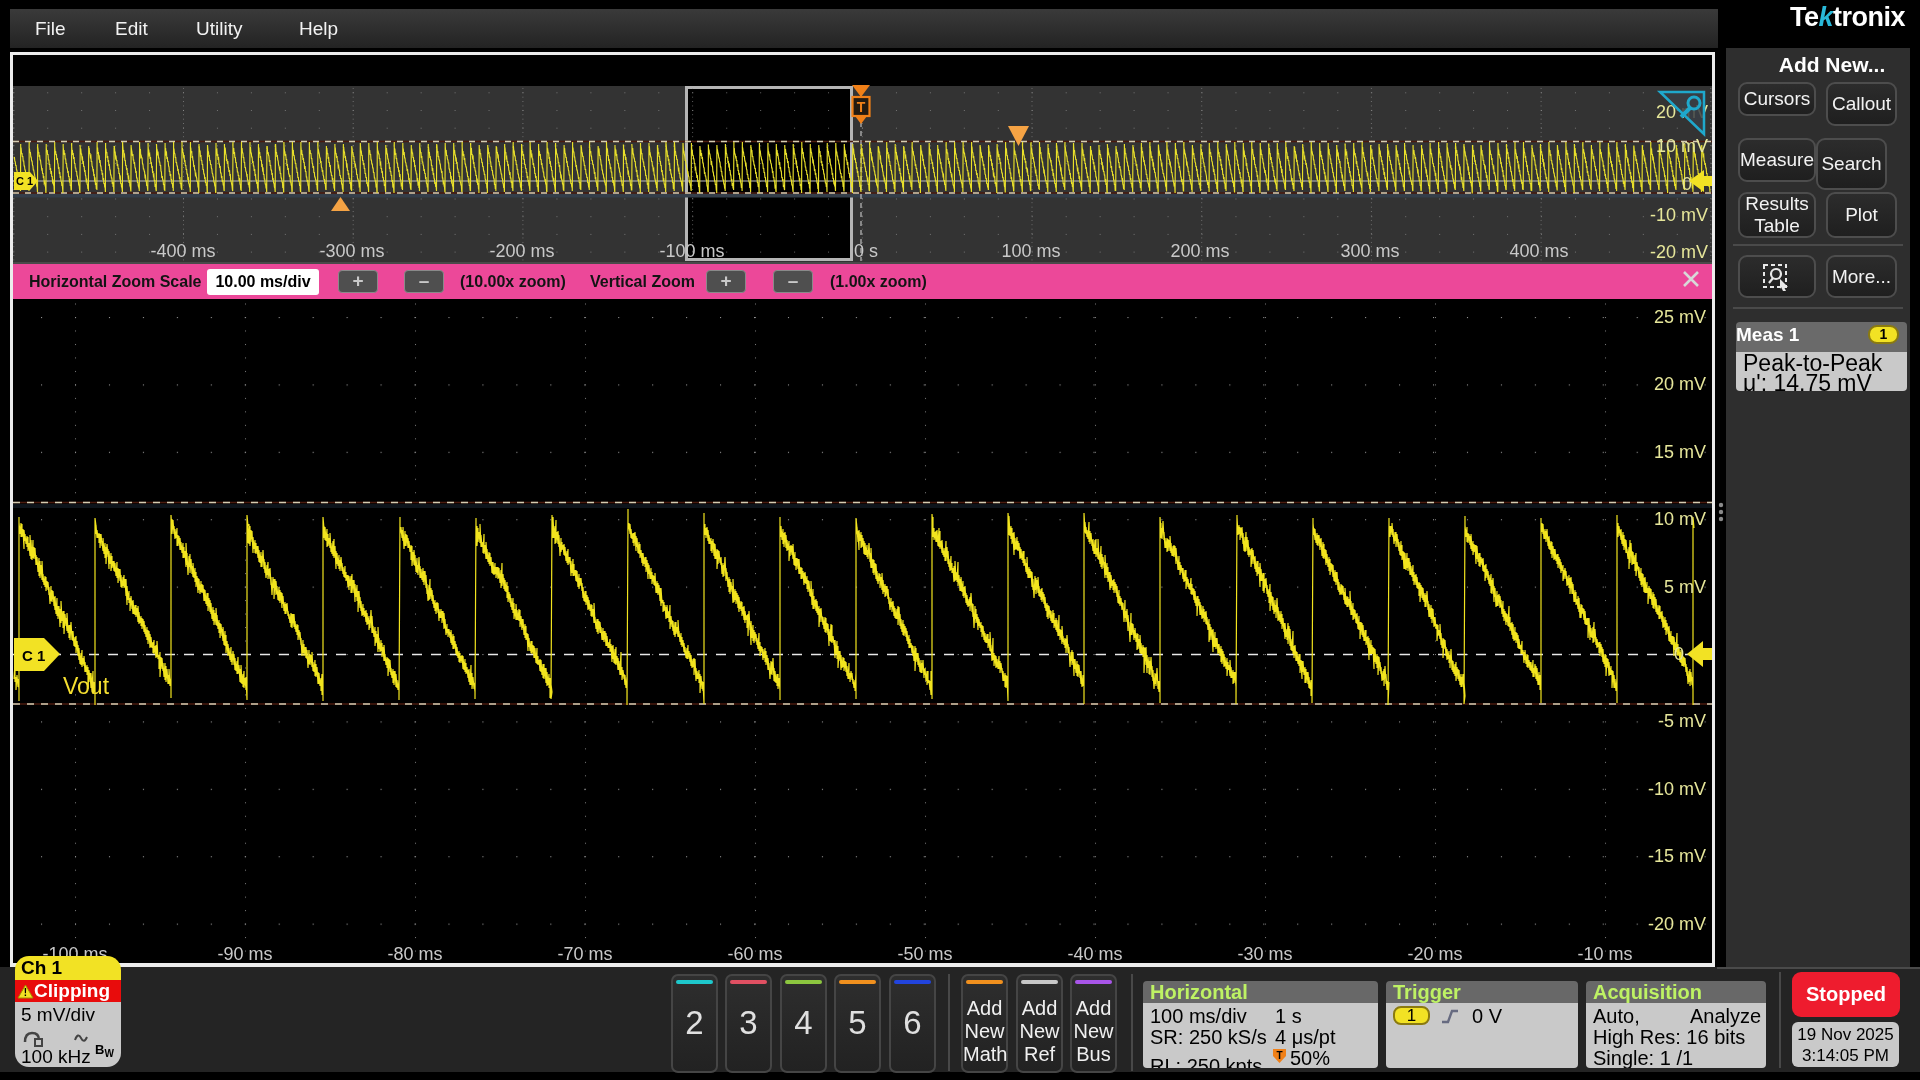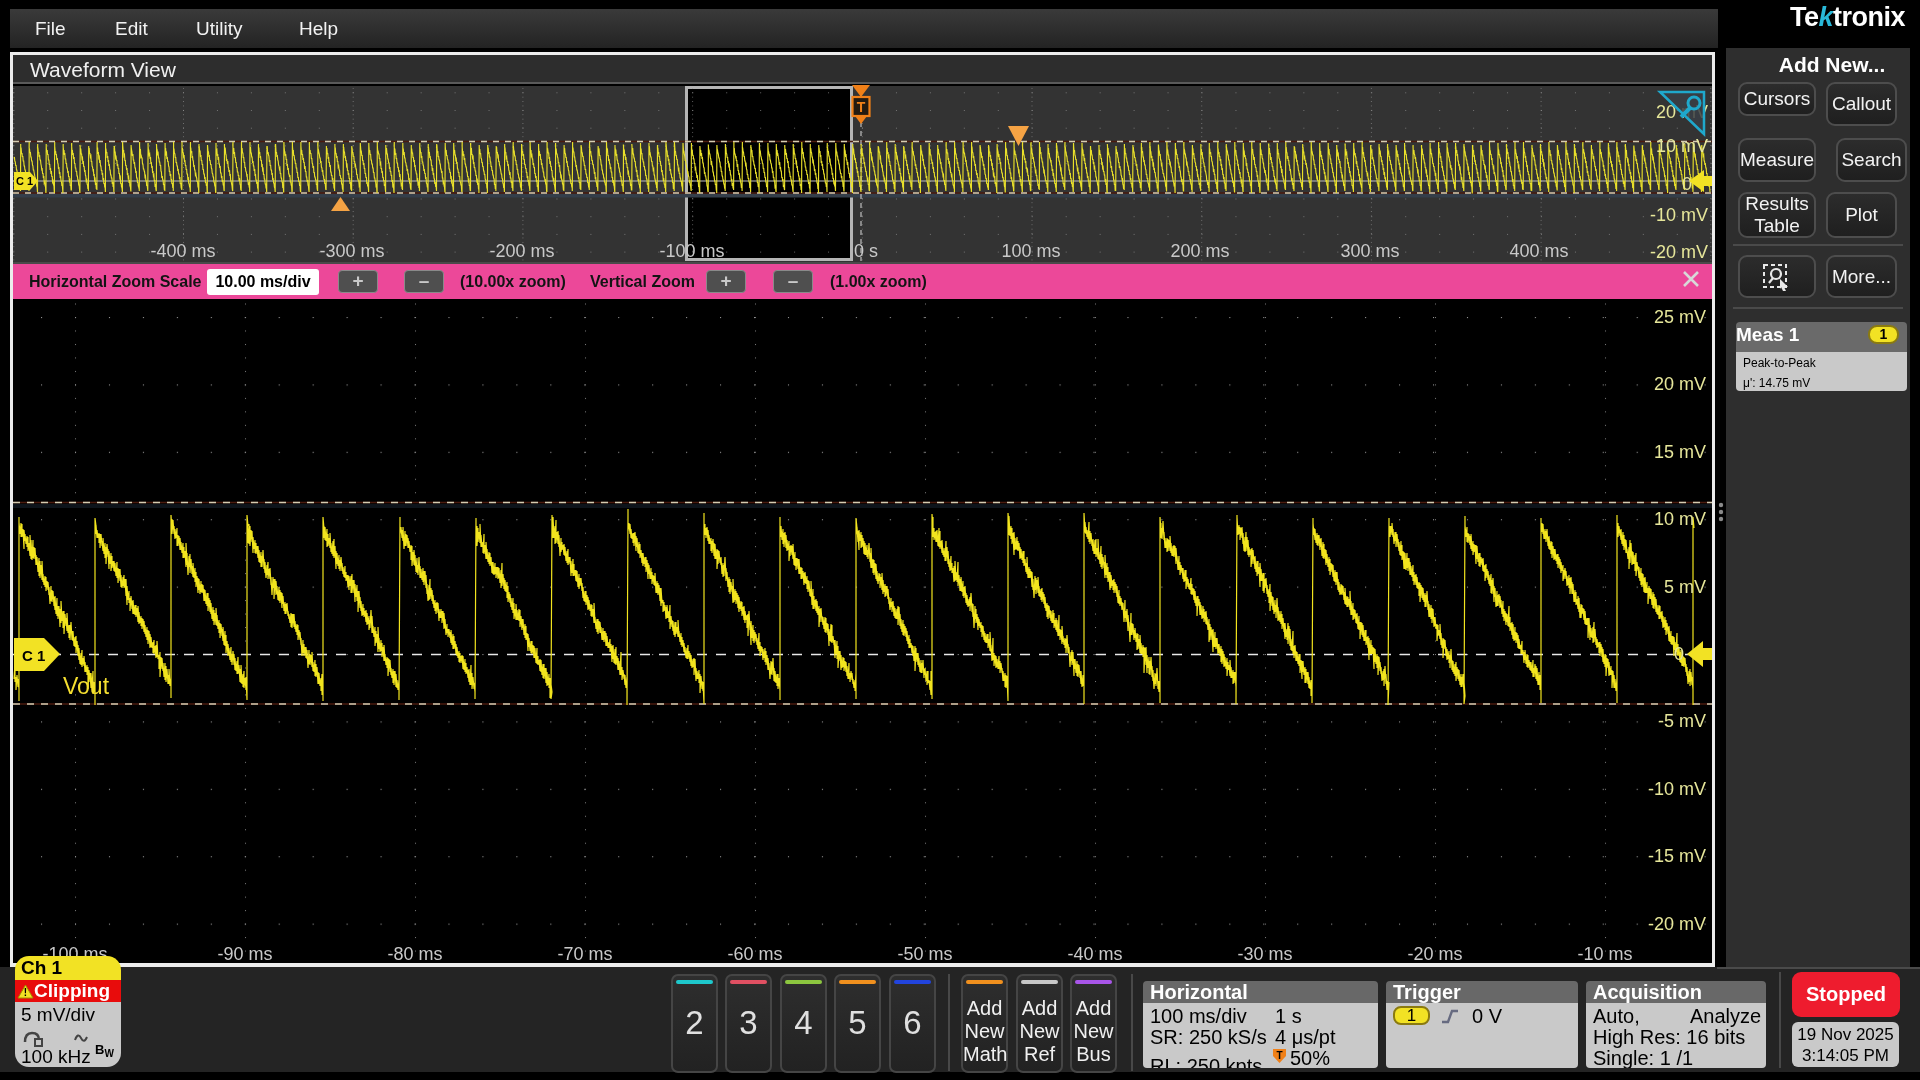--- a/index.html
+++ b/index.html
@@ -12,52 +12,51 @@
 #mainplot{left:0;top:244px;width:1699px;height:664px;background:#000}
 .zbtxt{position:absolute;top:9px}
 .zbval{position:absolute;top:5px;width:112px;height:26px;background:#fff;border-radius:3px;color:#000;text-align:center;line-height:26px;font-size:16px}
 .zbbtn{position:absolute;top:6px;width:40px;height:23px;background:#4f4f4f;border:1px solid #8a8a8a;border-radius:4px;color:#c9c9c9;text-align:center;line-height:20px;font-size:19px}
 #sidebar{left:1726px;top:48px;width:184px;height:919px;background:#2e2e2e}
 .sbtn{position:absolute;background:linear-gradient(#2c2c2c,#1f1f1f);border:2px solid #4d4d4d;border-radius:9px;color:#f2f2f2;font-size:19px;display:flex;align-items:center;justify-content:center;text-align:center;line-height:22px}
 .sep{position:absolute;left:7px;width:170px;height:0;border-top:2px solid #4a4a4a}
 #addnew{left:0;top:5px;width:212px;text-align:center;color:#fff;font-weight:bold;font-size:21px}
 #meas{left:1736px;top:322px;width:171px;height:69px;border-radius:4px;overflow:hidden}
 #meashdr{height:30px;background:#6a6a6a;color:#fff;font-size:19px;font-weight:bold;line-height:25px;position:relative}
-#measbody{height:44px;background:#c9c9c9;color:#000;font-size:12px;padding:1px 0 0 7px;line-height:20px}
+#measbody{height:44px;background:#c9c9c9;color:#000;font-size:23px;padding:1px 0 0 7px;line-height:20px}
 #measbadge{position:absolute;right:8px;top:3px;width:31px;height:19px;background:#f2e224;border:2px solid #8a7a10;border-radius:9px;color:#000;font-size:14px;font-weight:bold;text-align:center;line-height:15px}
 #bottom{left:0;top:967px;width:1717px;height:113px;background:#242424}
 #bottomr{left:1717px;top:967px;width:203px;height:113px;background:#242424;border-top:2px solid #4a4a4a}
 #botblack{left:0;top:1072px;width:1920px;height:8px;background:#000}
 .chbtn{position:absolute;top:974px;width:47px;height:99px;background:linear-gradient(#2e2e2e,#222);border:2px solid #454545;border-radius:7px;color:#e0e0e0;text-align:center}
 .chbar{position:absolute;left:3px;top:4px;width:37px;height:4px;border-radius:2px}
 .chnum{display:block;margin-top:28px;font-size:33px}
 .addbtn{position:absolute;top:974px;width:47px;height:99px;background:linear-gradient(#2e2e2e,#222);border:2px solid #454545;border-radius:7px;color:#f0f0f0;text-align:center;font-size:20px;line-height:23px;padding-top:21px}
 .vdiv{position:absolute;top:974px;width:2px;height:97px;background:#484848}
 .panel{position:absolute;top:981px;height:87px;border-radius:4px;overflow:hidden;font-size:20px}
-.phdr{height:22px;background:#686868;color:#ffffff;font-weight:bold;padding-left:7px;line-height:22px;font-size:20px}
+.phdr{height:22px;background:#686868;color:#bef264;font-weight:bold;padding-left:7px;line-height:22px;font-size:20px}
 .pbody{background:#c9c9c9;color:#000;height:65px;position:relative}
 #ch1{left:15px;top:956px;width:106px;height:111px;border-radius:14px;overflow:hidden;font-size:19px}
 #ch1 .hdr{height:24px;background:#f2e224;color:#000;font-weight:bold;padding-left:6px;line-height:24px}
 #ch1 .clip{height:22px;background:#e80c0c;color:#fff;font-weight:bold;line-height:22px;padding-left:2px}
 #ch1 .body{height:65px;background:#c9c9c9;color:#000;padding:2px 16px 0 6px;position:relative}
 #stopped{left:1792px;top:972px;width:108px;height:45px;background:#ee1c2e;border-radius:9px;color:#fff;font-weight:bold;font-size:20px;text-align:center;line-height:45px}
 #datetime{left:1792px;top:1022px;width:107px;height:45px;background:#c9c9c9;border-radius:6px;color:#000;font-size:17px;text-align:center;line-height:21px;padding-top:2px}
 #tek{right:15px;top:2px;color:#fff;font-size:27px;font-weight:bold;letter-spacing:-0.5px}
 </style></head><body>
 
 <div class="abs" id="menubar">
  <span style="left:25px">File</span>
     <span style="left:105px">Edit</span>
     <span style="left:186px">Utility</span>
     <span style="left:289px">Help</span>
 </div>
 <div class="abs" id="tek">Te<span style="color:#29b8d8;font-style:italic">k</span>tronix</div>
 
 <div class="abs" id="wfc">
- <div class="abs" id="wftitle">Waveform View</div>
  <div class="abs" id="ovplot"></div>
  <div class="abs" id="zoombar">
    <span class="zbtxt" style="left:16px">Horizontal Zoom Scale</span>
    <div class="zbval" style="left:194px">10.00 ms/div</div>
    <div class="zbbtn" style="left:325px">+</div>
    <div class="zbbtn" style="left:391px">–</div>
    <span class="zbtxt" style="left:447px">(10.00x zoom)</span>
    <span class="zbtxt" style="left:577px">Vertical Zoom</span>
    <div class="zbbtn" style="left:693px">+</div>
    <div class="zbbtn" style="left:760px">–</div>
@@ -177,21 +176,21 @@
     <circle cx="1721" cy="512" r="2.2" fill="#8a8a8a"></circle>
     <circle cx="1721" cy="519" r="2.2" fill="#8a8a8a"></circle>
  <style>.mvlab{font-size:18px;fill:#e6e69a}.tlab{font-size:18px;fill:#c9c9c9}</style>
 </svg>
 
 <div class="abs" id="sidebar">
  <div class="abs" id="addnew">Add New...</div>
  <div class="sbtn" style="left:12px;top:34px;width:78px;height:34px">Cursors</div>
  <div class="sbtn" style="left:100px;top:34px;width:71px;height:44px">Callout</div>
  <div class="sbtn" style="left:12px;top:90px;width:78px;height:44px">Measure</div>
- <div class="sbtn" style="left:110px;top:90px;width:71px;height:44px">Search</div>
+ <div class="sbtn" style="left:90px;top:90px;width:71px;height:52px">Search</div>
  <div class="sbtn" style="left:12px;top:144px;width:78px;height:46px">Results<br>Table</div>
  <div class="sbtn" style="left:100px;top:144px;width:71px;height:46px">Plot</div>
  <div class="sep" style="top:196px"></div>
  <div class="sbtn" style="left:12px;top:207px;width:78px;height:43px">
    <svg width="30" height="28" viewBox="0 0 30 28">
      <rect x="2" y="2" width="22" height="22" fill="none" stroke="#e8e8e8" stroke-width="2" stroke-dasharray="4 3"></rect>
      <circle cx="14" cy="11" r="5" fill="none" stroke="#e8e8e8" stroke-width="2.2"></circle>
      <line x1="11" y1="15" x2="7" y2="20" stroke="#e8e8e8" stroke-width="2.2"></line>
      <polygon points="18,16 26,24 22,24 24,28 21,28 19,24 18,26" fill="#e8e8e8"></polygon>
    </svg>

